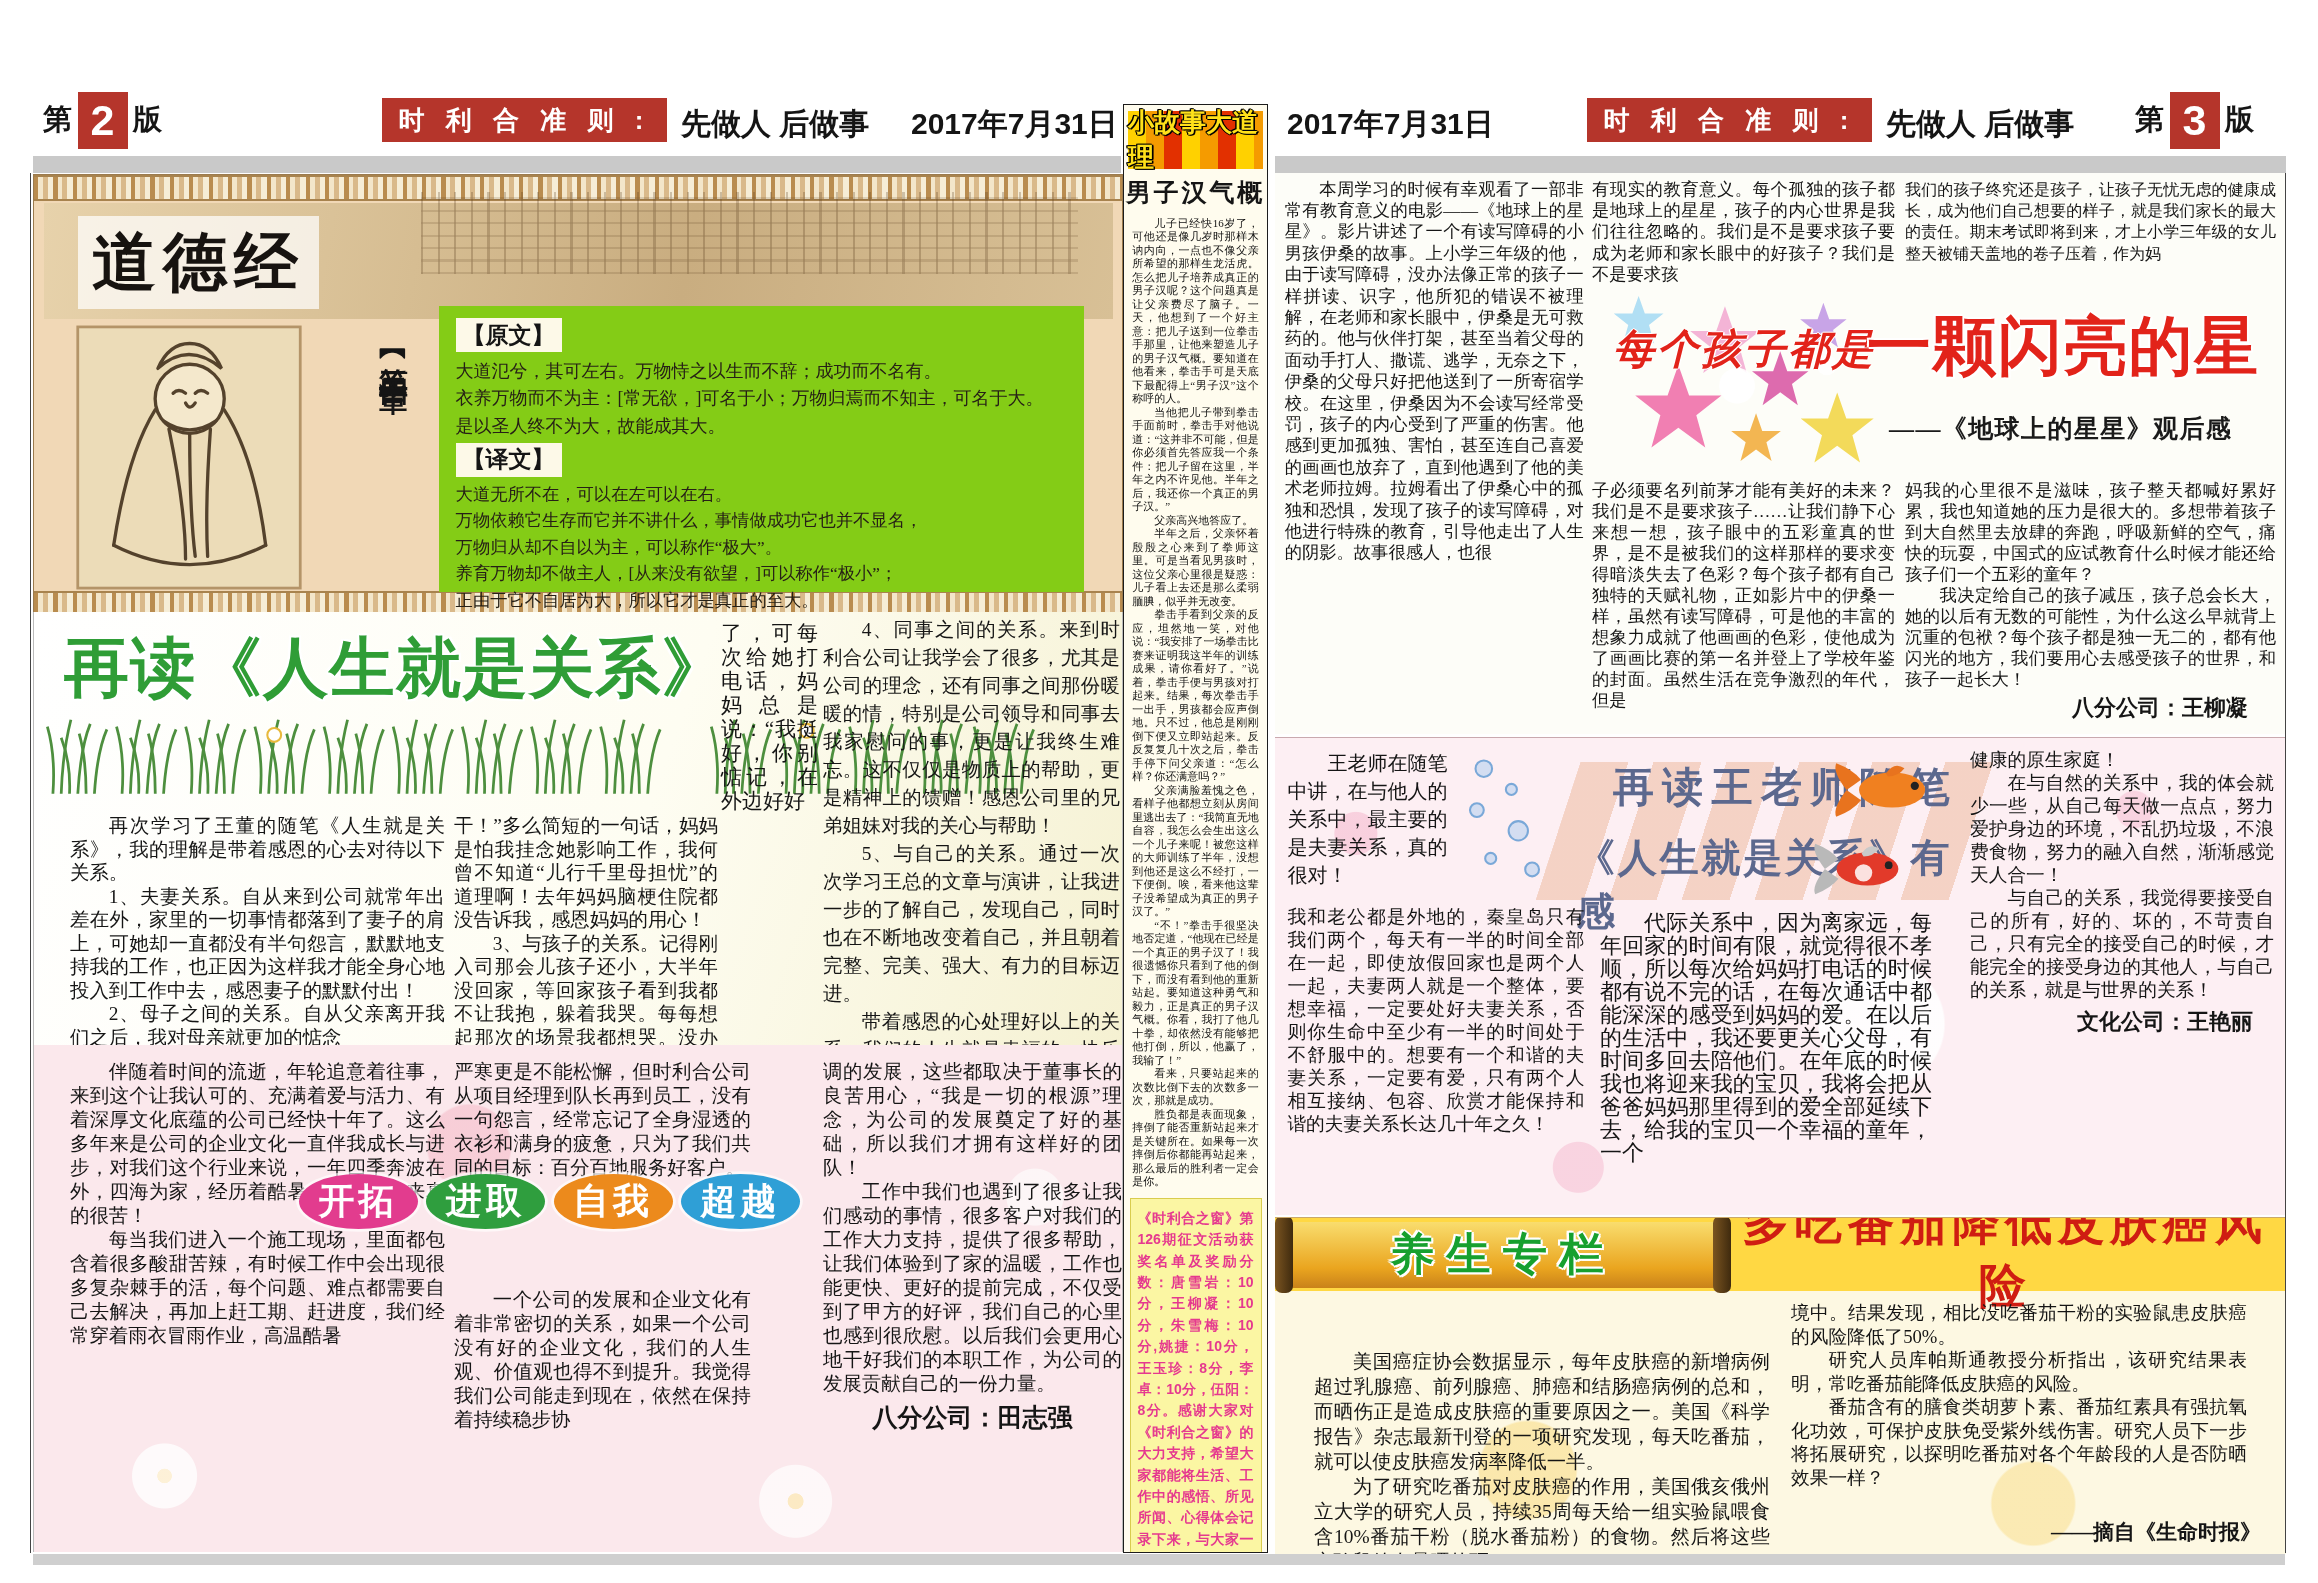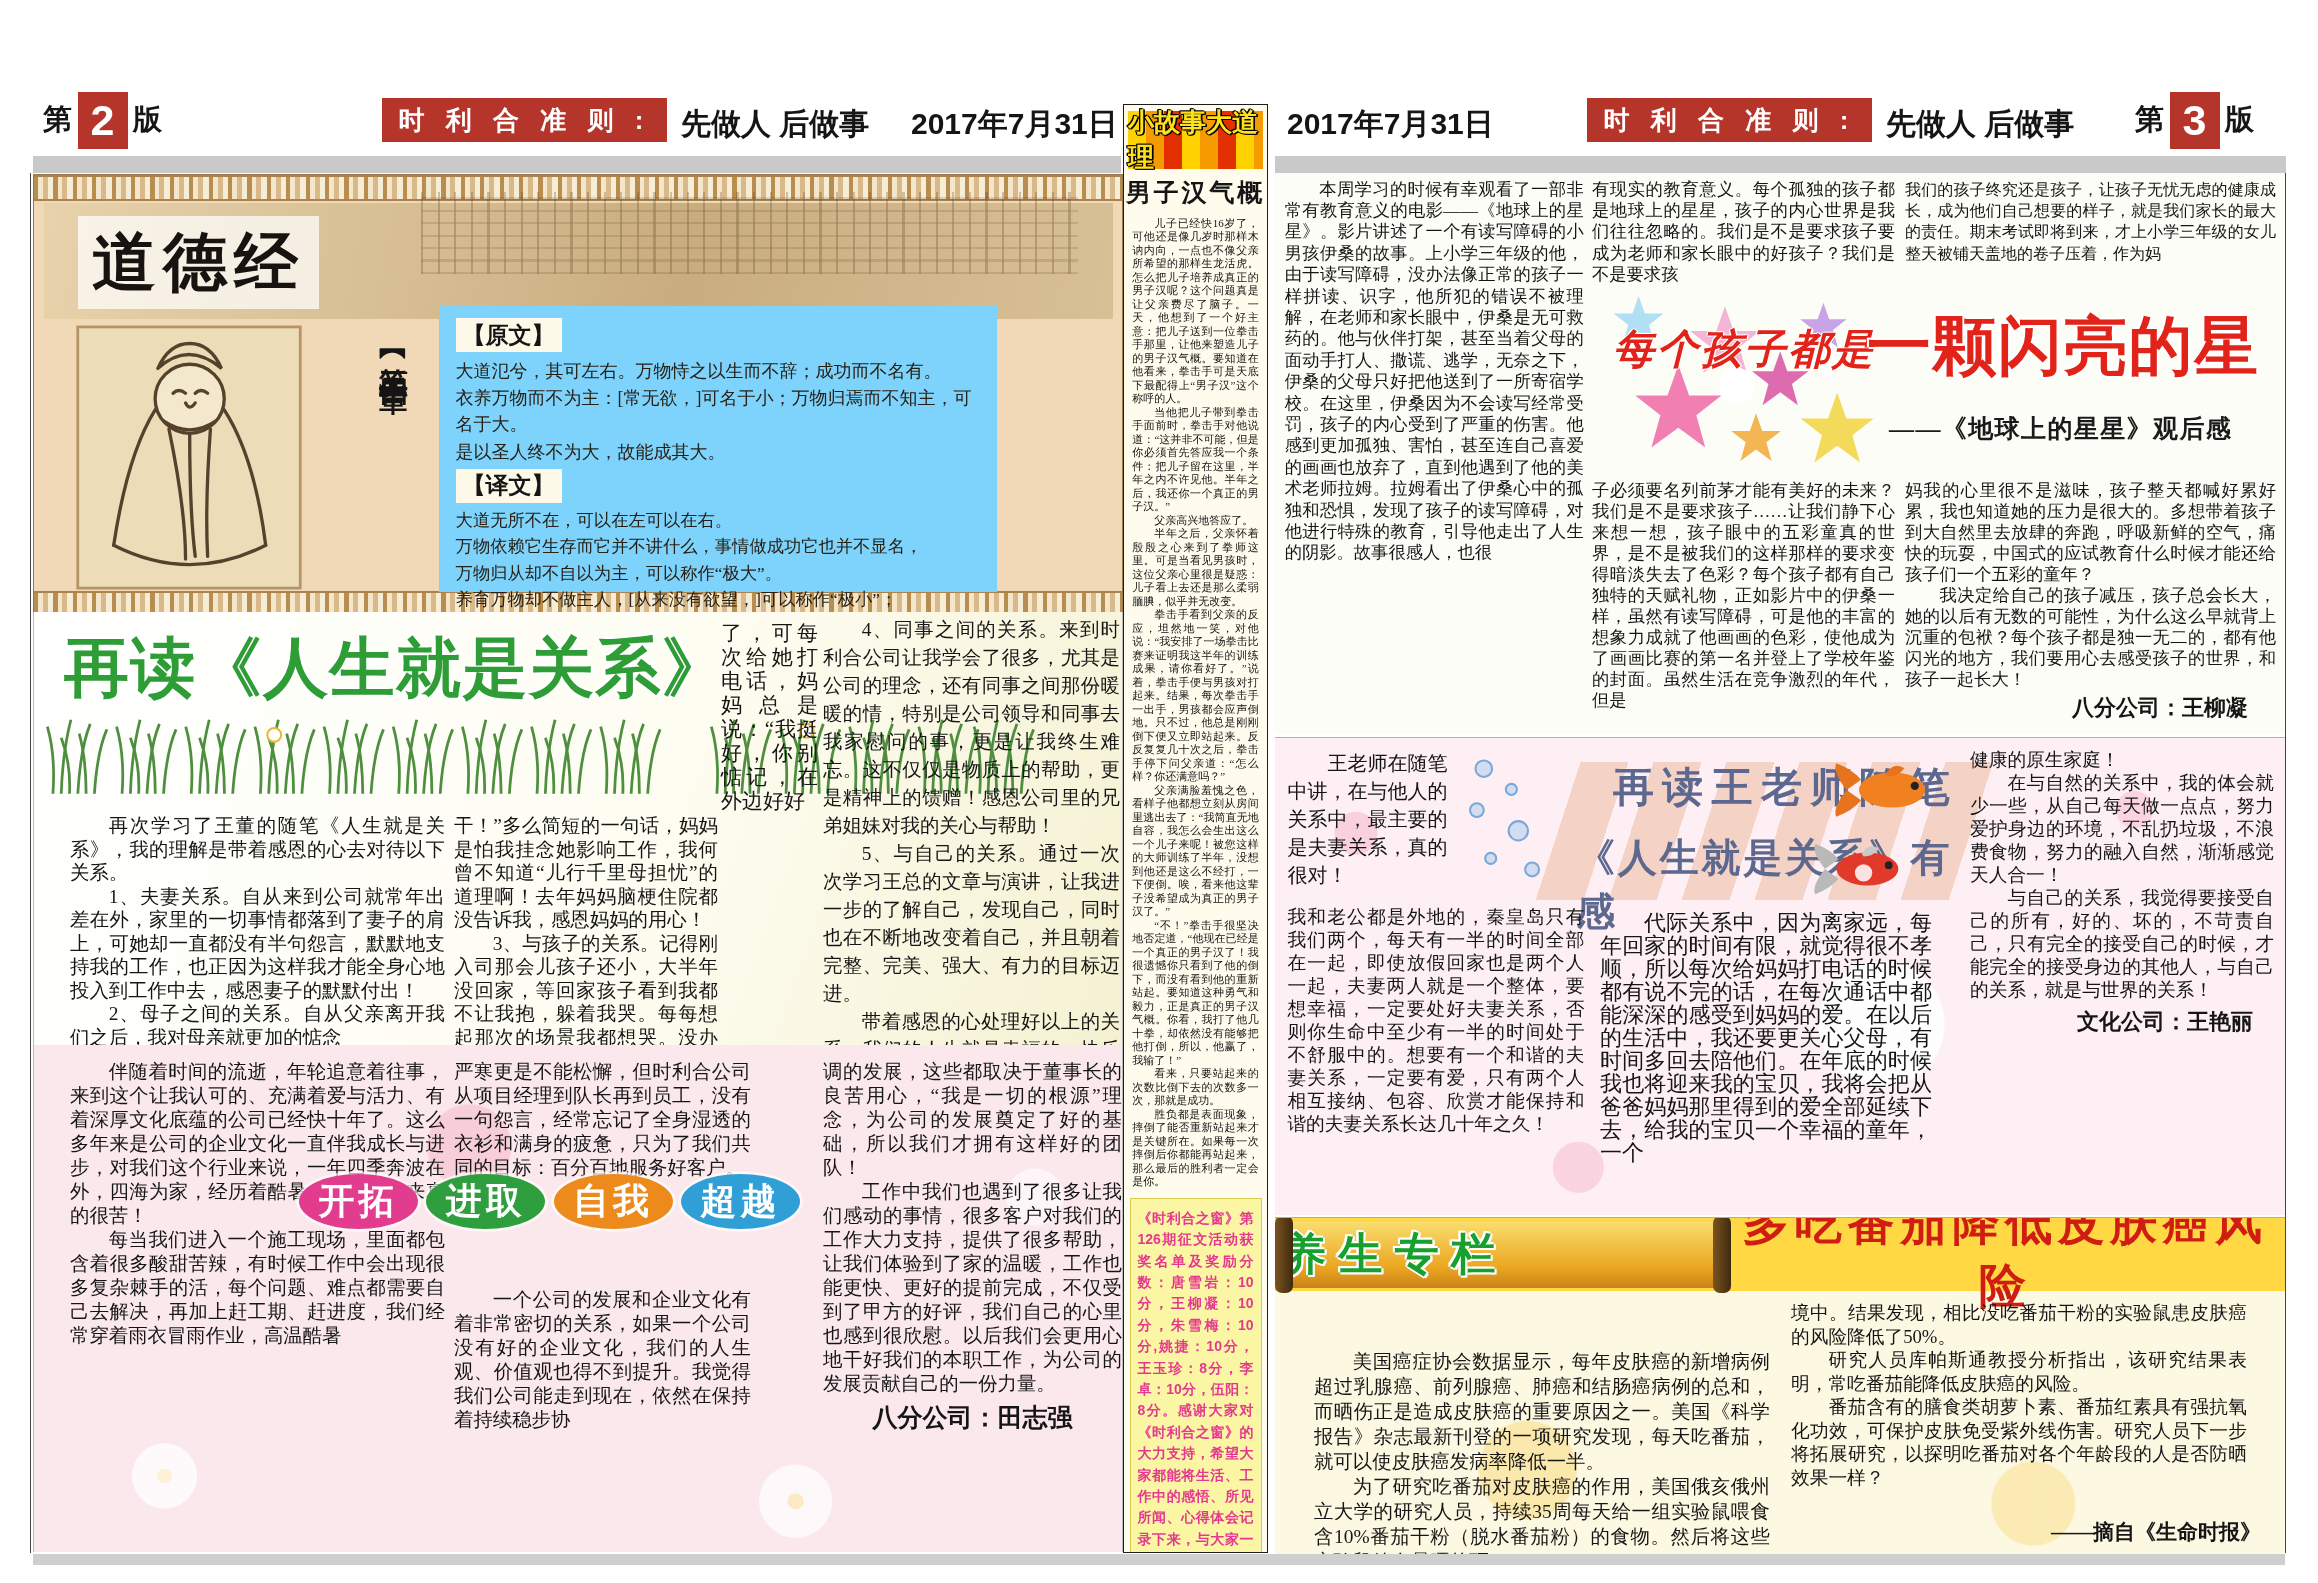--- a/index.html
+++ b/index.html
@@ -30,21 +30,21 @@
       border-top:2.1px solid #a8834e;border-bottom:2.1px solid #a8834e;}
   .ink{position:absolute;left:9.7px;top:28px;width:1069px;height:116px;
       background:linear-gradient(100deg,#e7d2ab 0%,#d6bd92 35%,#c9ad80 60%,#d8c096 100%);}
   .ancient{position:absolute;left:387px;top:16.6px;width:657px;height:82px;opacity:.45;
       background:repeating-linear-gradient(90deg,rgba(80,52,22,.55) 0 2.1px,transparent 2.1px 16.6px),
                  repeating-linear-gradient(0deg,rgba(80,52,22,.35) 0 2.1px,transparent 2.1px 12.4px);}
   .ddjtitle{position:absolute;left:44px;top:41px;font-size:64px;font-weight:900;color:#171310;
       background:rgba(255,255,255,.72);padding:2.8px 14px;letter-spacing:7px;}
   .portrait{position:absolute;left:41px;top:149px;}
   .chapter{position:absolute;left:340px;top:165px;writing-mode:vertical-rl;font-size:29px;font-weight:bold;letter-spacing:4.1px;}
-  .ddjpanel{position:absolute;left:405px;top:131px;width:558px;height:286px;background:#7dd3fc;padding:9.7px 16.6px;box-sizing:border-box;}
+  .ddjpanel{position:absolute;left:405px;top:131px;width:645px;height:286px;background:#84cc16;padding:9.7px 16.6px;box-sizing:border-box;}
   .ddjlabel{display:inline-block;font-size:23px;font-weight:bold;background:#fdf9e8;padding:1.4px 7px;margin:2.8px 0 5.5px;}
   .ddjyw p{font-size:18px;line-height:26px;margin:0 0 1.4px;color:#262016;}
   .ddjtr p{font-size:17.3px;line-height:25px;margin:0 0 1.4px;color:#262016;}
 
   
   .rel{left:33px;top:612px;width:1088px;height:433px;overflow:hidden;border-left:0.7px solid #bbb;border-right:0.7px solid #bbb;
       background:linear-gradient(110deg,#ffffff 0%,#fefdf2 55%,#f5f1d2 100%);}
   .relhead{position:absolute;left:30px;top:12.4px;font-size:65px;font-weight:900;color:#2f9d36;letter-spacing:1.4px;
       font-family:"Liberation Sans","DejaVu Sans",sans-serif;
       text-shadow:2.1px 0 0 #fff,-2.1px 0 0 #fff,0 2.1px 0 #fff,0 -2.1px 0 #fff,2.1px 2.1px 0 #fff,-2.1px -2.1px 0 #fff,2.1px -2.1px 0 #fff,-2.1px 2.1px 0 #fff;}
@@ -124,21 +124,21 @@
   .escol3{position:absolute;left:695px;top:9.7px;width:304px;font-size:18.7px;line-height:23px;}
   .escol3 .sig{font-size:22px;text-align:right;padding-right:21px;margin-top:9.7px;}
 
   
   .health{left:1275px;top:1217px;width:1011px;height:336px;overflow:hidden;border-top:1.4px solid #caa86a;
       background:#fdf8e2;
       background-image:radial-gradient(circle at 25% 75%,rgba(250,228,160,.8) 0 48px,rgba(250,228,160,0) 50px),
         radial-gradient(circle at 75% 85%,rgba(250,228,160,.7) 0 41px,rgba(250,228,160,0) 43px);}
   .hebanner{position:absolute;left:0;top:0;width:100%;height:73px;background:#ffd843;display:flex;align-items:center;}
   .scroll{position:relative;margin-left:7px;width:442px;height:66px;border-radius:7px;
-      background:linear-gradient(#f9dd6e,#eaa51f 70%,#c9821a);display:flex;align-items:center;justify-content:flex-start;}
+      background:linear-gradient(#f9dd6e,#eaa51f 70%,#c9821a);display:flex;align-items:center;justify-content:center;}
   .roller{position:absolute;top:-5.5px;width:18px;height:77px;border-radius:7px;background:linear-gradient(90deg,#7a5420,#3f2a0e);}
   .roller.left{left:-7px;} .roller.right{right:-7px;}
   .scroll span{font-size:44px;font-weight:900;color:#17a02e;letter-spacing:12.4px;
       font-family:"Liberation Sans","DejaVu Sans",sans-serif;
       text-shadow:2.1px 0 0 #fff,-2.1px 0 0 #fff,0 2.1px 0 #fff,0 -2.1px 0 #fff,2.1px 2.1px 0 #fff,-2.1px -2.1px 0 #fff;}
   .hehead{flex:1;text-align:center;font-size:47px;font-weight:900;color:#cf1d12;letter-spacing:5.5px;
       font-family:"Liberation Sans","DejaVu Sans",sans-serif;}
   .hecol1{position:absolute;left:39px;top:83px;width:456px;font-size:19.4px;line-height:25px;margin-top:48px;}
   .hecol2{position:absolute;left:516px;top:83px;width:456px;font-size:18.7px;line-height:23.5px;}
   .hesource{position:absolute;right:25px;bottom:8.3px;font-size:21px;font-weight:bold;}

